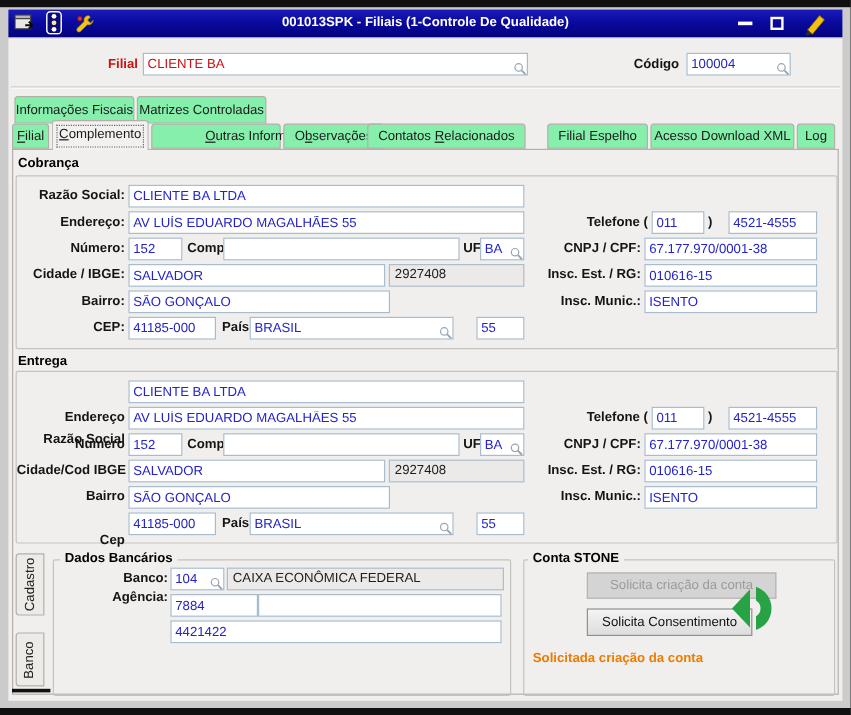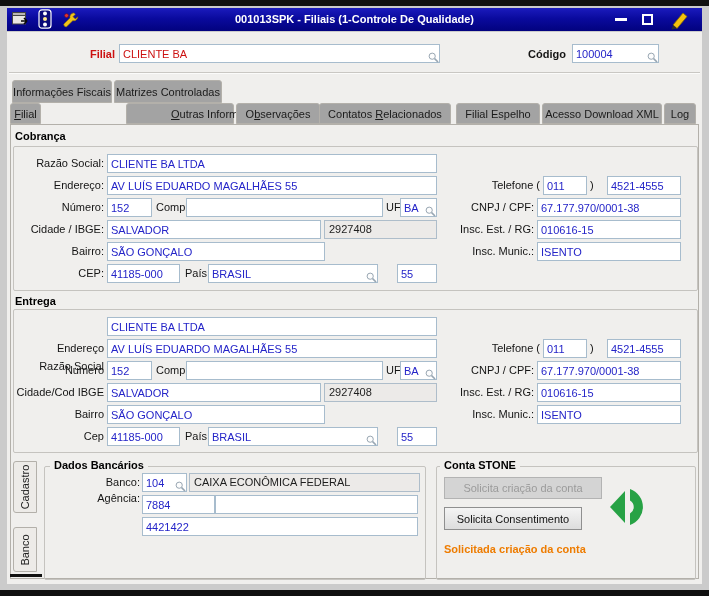--- a/index.html
+++ b/index.html
@@ -8,52 +8,52 @@
   .abs{position:absolute;}
   .frame{position:absolute;left:0;top:6px;width:709px;height:584px;background:#cbcbcb;}
   .titlebar{position:absolute;left:7px;top:8px;width:695px;height:23px;
             background:linear-gradient(180deg,#1b1bbd 0%,#0a0a9e 45%,#02027e 100%);}
   .title{position:absolute;left:0;right:0;top:0;height:23px;line-height:23px;text-align:center;
          color:#fff;font-weight:bold;font-size:11px;}
   .winbody{position:absolute;left:7px;top:32px;width:695px;height:552px;background:#f0efed;}
   .groove{position:absolute;left:9px;top:72px;width:691px;height:0;
           border-top:1px solid #c9c7c3;border-bottom:1px solid #fbfbfa;}
   .lbl{position:absolute;height:19px;line-height:19px;color:#141414;white-space:nowrap;
-       text-align:right;}
+       text-align:right;font-weight:bold;}
   .lbll{text-align:left;}
   .bold{font-weight:bold;}
   .redtxt{color:#cc1111;}
   .fld{position:absolute;height:19px;}
   .fld input{position:absolute;left:0;top:0;width:100%;height:100%;box-sizing:border-box;
        background:#fff;border:1px solid #a7bccd;color:#2424c8;
        font-family:"Liberation Sans",sans-serif;font-size:11px;padding:0 3px;outline:none;}
   .fld input.red{color:#cc1111;}
   .mag{position:absolute;right:1px;bottom:0;width:11px;height:11px;z-index:2;}
   .ro{position:absolute;height:19px;box-sizing:border-box;background:#eceae8;
       border:1px solid #aebdca;color:#1d1d1d;line-height:17px;padding:0 4px;
       overflow:hidden;white-space:nowrap;}
   .grp{position:absolute;border:1px solid #c5c3bf;border-radius:2px;}
   .sect{position:absolute;font-weight:bold;color:#000;white-space:nowrap;}
   .legend{position:absolute;font-weight:bold;color:#000;background:#f0efed;
           padding:0 4px;z-index:3;white-space:nowrap;}
-  .tab{position:absolute;box-sizing:border-box;background:#a3a3a3;border:1px solid #b3b0aa;
+  .tab{position:absolute;box-sizing:border-box;background:#86efac;border:1px solid #b3b0aa;
        border-radius:3px 3px 0 0;color:#1a1a1a;text-align:center;line-height:20px;
        white-space:nowrap;z-index:1;}
   .tab.active{background:#f3f1ef;border-bottom:none;line-height:23px;z-index:3;}
   .focusbox{position:absolute;left:3px;right:3px;top:3px;bottom:2px;
             border:1px dotted #6b6b6b;pointer-events:none;}
   .panel{position:absolute;left:10px;top:124px;width:689px;height:455px;
          border:1px solid #b3b0aa;background:#f0efed;box-sizing:border-box;z-index:0;}
   .vtab{position:absolute;box-sizing:border-box;background:#edebe8;border:1px solid #b3b0aa;
         border-radius:3px 0 0 3px;display:flex;align-items:center;justify-content:center;
         color:#222;z-index:2;}
   .vtab span{transform:rotate(-90deg);white-space:nowrap;}
   .btn{position:absolute;box-sizing:border-box;font-family:"Liberation Sans",sans-serif;
        font-size:11px;background:linear-gradient(180deg,#f4f4f4,#dddddd);
-       border:1px solid #8f8f8f;color:#111;cursor:pointer;}
+       border:1px solid #8f8f8f;color:#111;cursor:pointer;margin-left:45px;}
   .btn.disabled{background:#d4d4d4;color:#9b9b9b;border-color:#b3b3b3;cursor:default;}
   .status{position:absolute;font-weight:bold;color:#ee7c00;white-space:nowrap;}
   .blackmark{position:absolute;left:10px;top:574px;width:32px;height:3px;background:#111;z-index:4;}
   u{text-decoration:underline;}
 </style>
 </head>
 <body>
 
 <div id="app">
   <div class="frame"></div>
@@ -108,23 +108,24 @@
         <circle cx="4.2" cy="4.2" r="3.1" fill="#fdfdfd" stroke="#98a6b2"></circle>
         <line x1="6.6" y1="6.6" x2="10" y2="10" stroke="#98a6b2" stroke-width="1.6"></line>
       </svg>
   </div>
   <div class="groove"></div>
 
   <div class="tab" style="left:12px;top:80px;width:100px;height:23px;line-height:22px;"><span>Informações Fiscais</span></div>
   <div class="tab" style="left:114px;top:80px;width:108px;height:23px;line-height:22px;"><span>Matrizes Controladas</span></div>
 
   <div class="tab" style="left:10px;top:103px;width:31px;height:21px;"><span><u>F</u>ilial</span></div>
+  <div class="tab active" style="left:43px;top:100px;width:81px;height:25px;"><span><u>C</u>omplemento</span><div class="focusbox"></div></div>
   <div class="tab" style="left:126px;top:103px;width:108px;height:21px;padding-left:44px;"><span><u>O</u>utras Informações</span></div>
   <div class="tab" style="left:236px;top:103px;width:84px;height:21px;"><span>O<u>b</u>servações</span></div>
-  <div class="tab" style="left:319px;top:103px;width:132px;height:21px;"><span>Contatos <u>R</u>elacionados</span></div>
+  <div class="tab" style="left:306px;top:103px;width:132px;height:21px;"><span>Contatos <u>R</u>elacionados</span></div>
   <div class="tab" style="left:456px;top:103px;width:84px;height:21px;"><span>Filial Espelho</span></div>
   <div class="tab" style="left:542px;top:103px;width:120px;height:21px;"><span>Acesso Download XML</span></div>
   <div class="tab" style="left:664px;top:103px;width:32px;height:21px;"><span>Log</span></div>
 
   <div class="panel"></div>
 
   <div class="sect" style="left:15px;top:130px;">Cobrança</div>
   <div class="grp" style="left:13px;top:146px;width:683px;height:143px;"></div>
 
   <div class="lbl" style="left:14px;top:154px;width:90px;">Razão Social:</div>
@@ -255,21 +256,21 @@
 
   <div class="lbl" style="left:14px;top:405px;width:90px;">Bairro</div>
   <div class="fld" style="left:107px;top:405px;width:218px;">
       <input value="SÃO GONÇALO" style="">
     </div>
   <div class="lbl" style="left:440px;top:405px;width:94px;">Insc. Munic.:</div>
   <div class="fld" style="left:537px;top:405px;width:144px;">
       <input value="ISENTO" style="">
     </div>
 
-  <div class="lbl" style="left:14px;top:427px;width:90px;">Cep</div>
+  <div class="lbl" style="left:14px;top:441px;width:90px;">Cep</div>
   <div class="fld" style="left:107px;top:427px;width:73px;">
       <input value="41185-000" style="">
     </div>
   <div class="lbl lbll" style="left:185px;top:427px;width:22px;">País</div>
   <div class="fld" style="left:208px;top:427px;width:170px;">
     <input value="BRASIL" style="">
     <svg class="mag" viewBox="0 0 11 11">
         <circle cx="4.2" cy="4.2" r="3.1" fill="#fdfdfd" stroke="#98a6b2"></circle>
         <line x1="6.6" y1="6.6" x2="10" y2="10" stroke="#98a6b2" stroke-width="1.6"></line>
       </svg>

